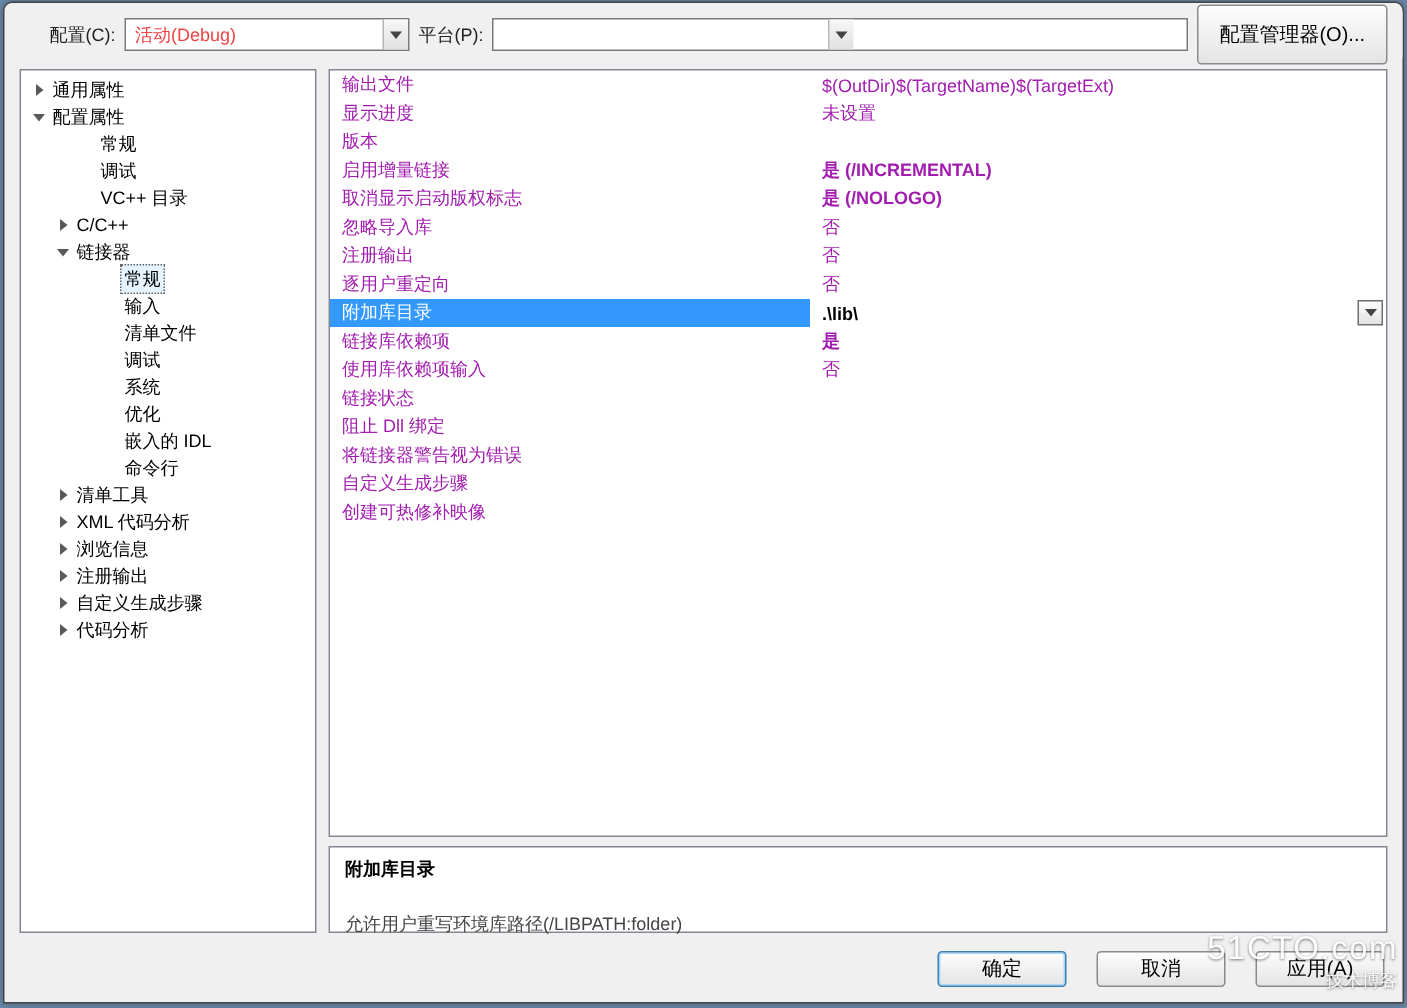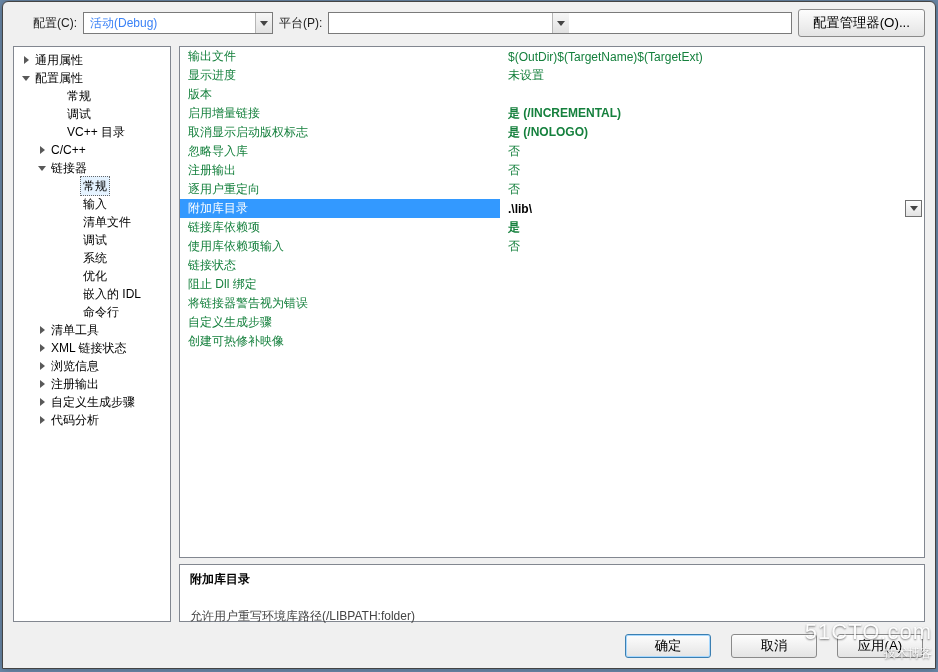--- a/index.html
+++ b/index.html
@@ -11,39 +11,39 @@
   .win-btn { width: 28px; height: 20px; border: 1px solid #8a9bb3; background: linear-gradient(#f8fbff,#dde6f2); display: flex; align-items: center; justify-content: center; margin-left: -1px; }
   .win-btn.help { width: 30px; border-radius: 0 0 0 3px; }
   .win-btn.close { width: 46px; background: linear-gradient(#f08080,#d9302a 45%,#c11c16 46%,#e35a53); border-color: #8c2a23; border-radius: 0 0 3px 0; color: #fff; }
   .help-g { color:#3a5a8c; font-weight:bold; font-size:13px; }
 
   .toolbar { height: 30px; padding: 0 10px; display: flex; align-items: center; gap: 6px; background: #f0f0f0; margin-top:6px;margin-left:20px; }
   .lbl { color:#222; }
   .combo { height: 22px; border: 1px solid #7a7a7a; background: #fff; display:flex; align-items:center; position:relative; }
   .combo.left { width: 190px; }
   .combo.right { width: 470px; }
-  .combo .val { flex:1; padding:0 6px; color:#3b82f6; overflow:hidden; white-space:nowrap; }
+  .combo .val { flex:1; padding:0 6px; color:#ef4444; overflow:hidden; white-space:nowrap; }
   .combo .arrow { width:17px; height:100%; border-left:1px solid #b5b5b5; background:linear-gradient(#f7f7f7,#e1e1e1); display:flex; align-items:center; justify-content:center; }
-  .cfgmgr { margin-left:auto; height:28px; padding:0 14px; border:1px solid #8a8a8a; background:linear-gradient(#fdfdfd,#e4e4e4); border-radius:3px; }
+  .cfgmgr { margin-left:auto; height:40px; padding:0 14px; border:1px solid #8a8a8a; background:linear-gradient(#fdfdfd,#e4e4e4); border-radius:3px; }
 
   .body { flex:1; display:flex; gap:8px; padding:8px 10px 6px 10px; min-height:0; }
-  .tree { width:158px; border:1px solid #828790; background:#fff; overflow:auto; padding:4px 0; }
+  .tree { width:198px; border:1px solid #828790; background:#fff; overflow:auto; padding:4px 0; }
   .tnode { display:flex; align-items:center; height:18px; line-height:18px; cursor:default; }
   .twedge { width:12px; display:flex; justify-content:center; align-items:center; color:#595959; font-size:9px; }
   .tlabel { padding:0 3px; white-space:nowrap; }
   .tlabel.sel { background:#e5f3ff; border:1px dotted #666; padding:0 2px; }
   .ind1 { padding-left: 6px; }
   .ind2 { padding-left: 22px; }
   .ind3 { padding-left: 38px; }
   .ind4 { padding-left: 54px; }
 
   .right { flex:1; display:flex; flex-direction:column; min-width:0; }
   .grid { flex:1; border:1px solid #828790; background:#fff; overflow:hidden; position:relative; }
   .grid table { width:100%; border-collapse:collapse; table-layout:fixed; }
-  .grid td { padding:0 8px; height:19px; border:none; white-space:nowrap; overflow:hidden; text-overflow:ellipsis; color:#15803d; }
+  .grid td { padding:0 8px; height:19px; border:none; white-space:nowrap; overflow:hidden; text-overflow:ellipsis; color:#a21caf; }
   .grid td.k { width:320px; }
   .grid tr.sel td { background:#3399ff; color:#fff; }
   .grid tr.sel td.v { background:#fff; color:#000; font-weight:bold; position:relative; }
   .rowdd { position:absolute; right:2px; top:1px; width:17px; height:17px; border:1px solid #707070; background:linear-gradient(#fdfdfd,#e2e2e2); display:flex; align-items:center; justify-content:center; }
 
   .descbox { height:58px; margin-top:6px; border:1px solid #828790; background:#fff; padding:6px 10px; }
   .descbox .dt { font-weight:bold; color:#000; margin-bottom:2px; }
   .descbox .dd { color:#444;margin-top:20px; }
 
   .footer { height:40px; display:flex; align-items:center; justify-content:flex-end; gap:20px; padding:0 12px 4px 0; }
@@ -155,21 +155,21 @@
       <div class="tnode ind2">
           <span class="twedge">
             <span class="tri-r"></span>
           </span>
           <span class="tlabel">清单工具</span>
         </div>
       <div class="tnode ind2">
           <span class="twedge">
             <span class="tri-r"></span>
           </span>
-          <span class="tlabel">XML 链接状态</span>
+          <span class="tlabel">XML 代码分析</span>
         </div>
       <div class="tnode ind2">
           <span class="twedge">
             <span class="tri-r"></span>
           </span>
           <span class="tlabel">浏览信息</span>
         </div>
       <div class="tnode ind2">
           <span class="twedge">
             <span class="tri-r"></span>

